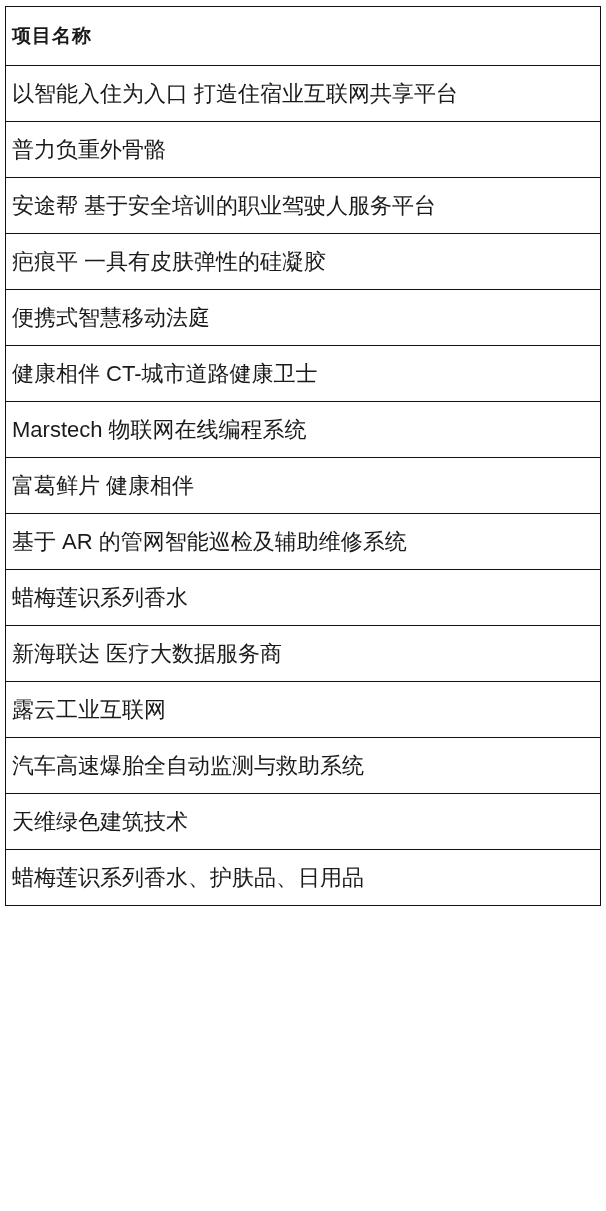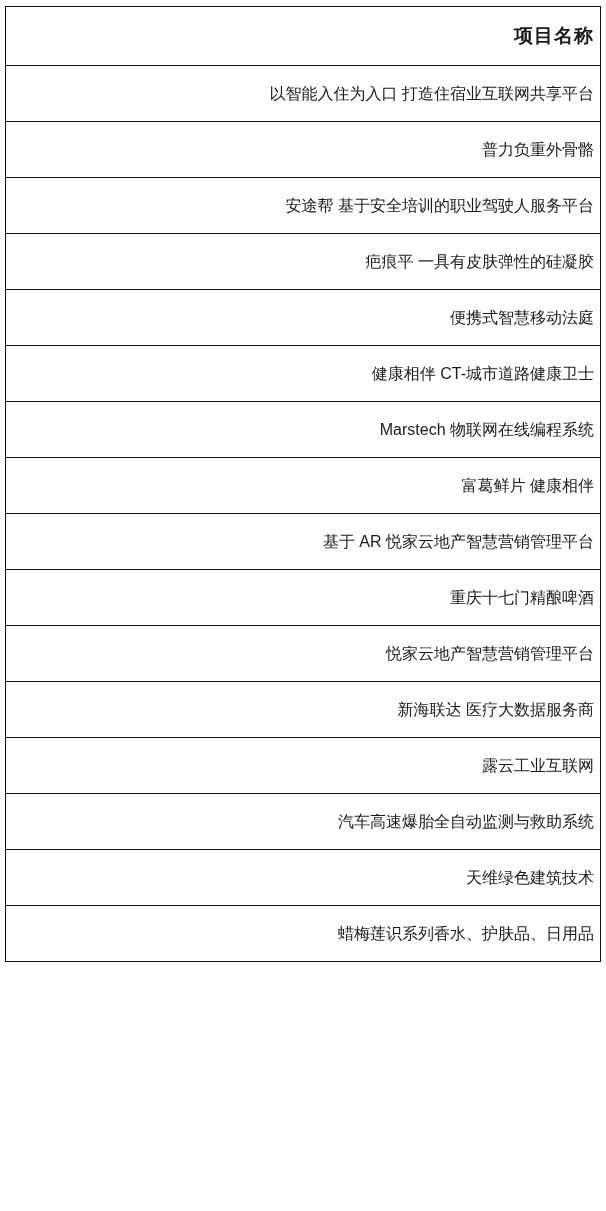--- a/index.html
+++ b/index.html
@@ -20,35 +20,35 @@
     background: #ffffff;
   }
   table.project-table {
     width: 596px;
     border-collapse: collapse;
     table-layout: fixed;
   }
   table.project-table td,
   table.project-table th {
     border: 1px solid #111111;
-    text-align: right;
+    text-align: left;
     vertical-align: middle;
     padding: 0 6px;
     line-height: 1.25;
     word-break: break-word;
   }
   table.project-table th.header-cell {
     height: 58px;
     font-size: 19px;
     font-weight: bold;
     letter-spacing: 1px;
   }
   table.project-table td.row-cell {
     height: 55px;
-    font-size: 16px;
+    font-size: 22px;
     font-weight: normal;
   }
   td.row-cell.bold-row {
     font-weight: bold;
   }
 </style>
 </head>
 <body>
 
 <div class="page">
@@ -77,27 +77,24 @@
       <tr>
         <td class="row-cell">健康相伴 CT-城市道路健康卫士</td>
       </tr>
       <tr>
         <td class="row-cell">Marstech   物联网在线编程系统</td>
       </tr>
       <tr>
         <td class="row-cell bold-row">富葛鲜片   健康相伴</td>
       </tr>
       <tr>
-        <td class="row-cell bold-row">基于 AR 悦家云地产智慧营销管理平台</td>
+        <td class="row-cell bold-row">基于 AR 的管网智能巡检及辅助维修系统</td>
       </tr>
       <tr>
-        <td class="row-cell bold-row">重庆十七门精酿啤酒</td>
-      </tr>
-      <tr>
-        <td class="row-cell bold-row">悦家云地产智慧营销管理平台</td>
+        <td class="row-cell bold-row">蜡梅莲识系列香水</td>
       </tr>
       <tr>
         <td class="row-cell bold-row">新海联达  医疗大数据服务商</td>
       </tr>
       <tr>
         <td class="row-cell bold-row">露云工业互联网</td>
       </tr>
       <tr>
         <td class="row-cell bold-row">汽车高速爆胎全自动监测与救助系统</td>
       </tr>

